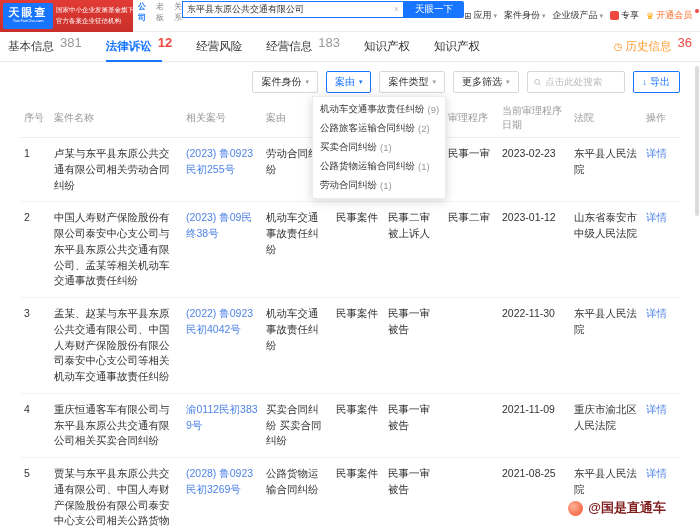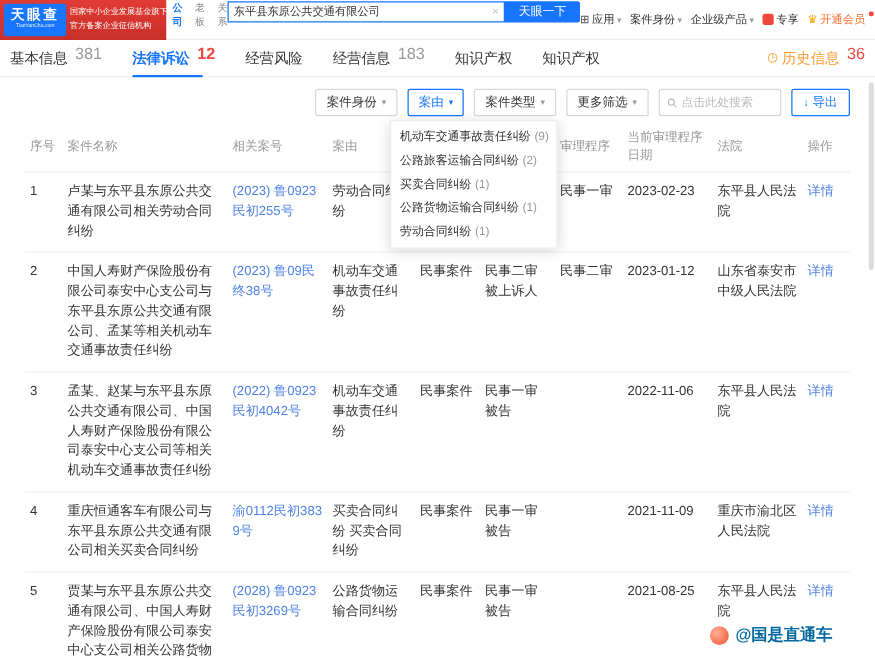--- a/index.html
+++ b/index.html
@@ -45,40 +45,40 @@
   .tab.history{margin-left:auto;margin-right:0;color:#ff9a2e}
   .clock-ic{color:#ff9a2e;font-size:10px;margin-right:3px}
 
   
   .content{position:relative;padding:8px 20px 0;background:#fff}
   .filterbar{display:flex;justify-content:flex-end;align-items:center;gap:8px;height:24px}
   .fbtn{border:1px solid #d9d9d9;border-radius:2px;height:22px;display:flex;align-items:center;gap:4px;padding:0 8px;font-size:10px;color:#333;background:#fff;cursor:pointer;white-space:nowrap}
   .fbtn.active{border-color:#1775ff;color:#1775ff}
   .fbtn.active .caret{color:#1775ff}
   .fsearch{border:1px solid #d9d9d9;border-radius:2px;height:22px;width:98px;display:flex;align-items:center;gap:4px;padding:0 6px}
-  .fsearch input{border:none;outline:none;width:100%;font-size:9.5px;color:#666;font-family:Liberation Sans, sans-serif}
+  .fsearch input{border:none;outline:none;width:100%;font-size:9.5px;color:#666;font-family:Liberation Serif, serif}
   .fsearch input::placeholder{color:#bbb}
   .export{border:1px solid #1775ff;border-radius:2px;height:22px;display:flex;align-items:center;gap:3px;padding:0 9px;font-size:10px;color:#1775ff;background:#fff;cursor:pointer}
   .dl-ic{font-size:9px}
 
   
   .case-table{width:660px;border-collapse:collapse;table-layout:fixed;margin-top:4px}
   .case-table th{font-size:10px;font-weight:normal;color:#999;text-align:left;padding:6px 4px;border-bottom:1px solid #f0f0f0;line-height:1.35;vertical-align:middle}
   .case-table td{font-size:10.5px;color:#333;padding:8px 4px;border-bottom:1px solid #f2f2f2;vertical-align:top;line-height:1.5;word-break:break-all}
   .lnk{color:#4e83e6;text-decoration:none;cursor:pointer}
 
   
   .dropdown{position:absolute;left:312px;top:34px;width:134px;background:#fff;border:1px solid #ececec;box-shadow:0 2px 10px rgba(0,0,0,.16);z-index:20;padding:3px 0}
   .dd-item{display:flex;gap:3px;align-items:center;padding:3px 7px;font-size:9.5px;color:#333;white-space:nowrap;cursor:pointer}
   .dd-count{color:#999}
 
   
   .watermark{position:absolute;right:34px;bottom:9px;display:flex;align-items:center;gap:5px;z-index:30}
   .wm-icon{width:15px;height:15px;border-radius:50%;background:radial-gradient(circle at 35% 35%,#ffb199,#f04f2a)}
-  .wm-text{color:#0369a1;font-size:13px;font-weight:bold}
+  .wm-text{color:#7f1d1d;font-size:13px;font-weight:bold}
   .scroll-thumb{position:absolute;right:1px;top:66px;width:4px;height:150px;background:#dcdcdc;border-radius:2px;z-index:40}
 </style>
 </head>
 <body>
 
 <div class="page">
 
   <header class="topbar">
     <div class="banner">
       <div class="logo">
@@ -257,21 +257,21 @@
           <td><a class="lnk">详情</a></td>
         </tr>
         <tr>
           <td>3</td>
           <td>孟某、赵某与东平县东原公共交通有限公司、中国人寿财产保险股份有限公司泰安中心支公司等相关机动车交通事故责任纠纷</td>
           <td><a class="lnk">(2022) 鲁0923民初4042号</a></td>
           <td>机动车交通事故责任纠纷</td>
           <td>民事案件</td>
           <td><span>民事一审被告</span></td>
           <td></td>
-          <td>2022-11-06</td>
+          <td>2022-11-30</td>
           <td>东平县人民法院</td>
           <td><a class="lnk">详情</a></td>
         </tr>
         <tr>
           <td>4</td>
           <td>重庆恒通客车有限公司与东平县东原公共交通有限公司相关买卖合同纠纷</td>
           <td><a class="lnk">渝0112民初3839号</a></td>
           <td>买卖合同纠纷 买卖合同纠纷</td>
           <td>民事案件</td>
           <td><span>民事一审被告</span></td>

